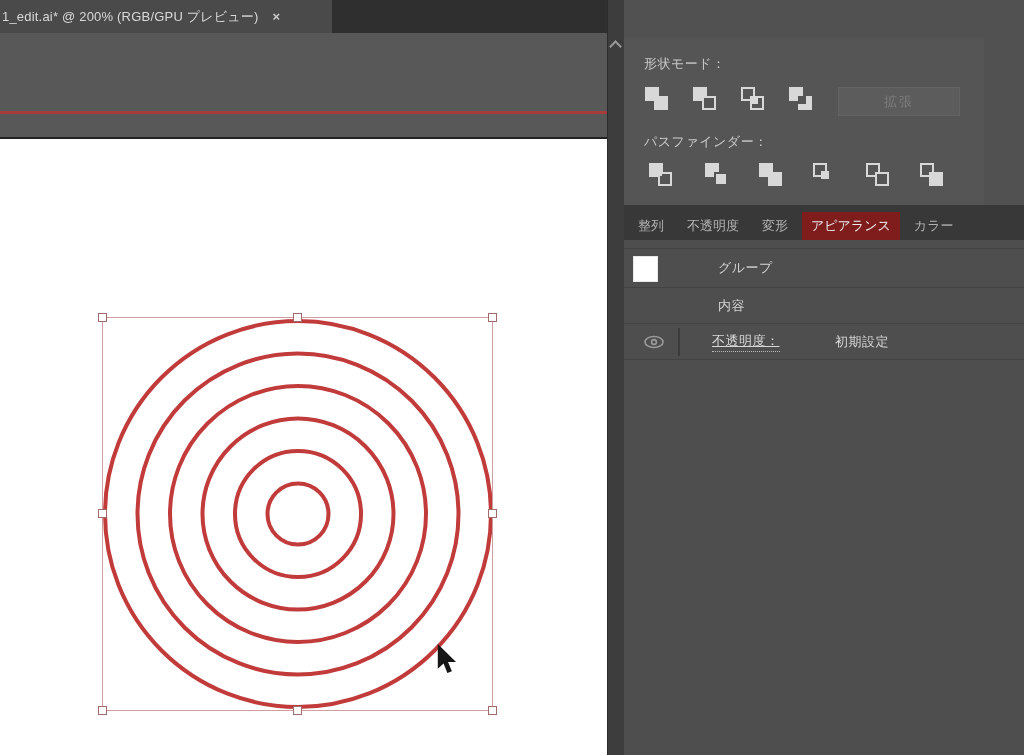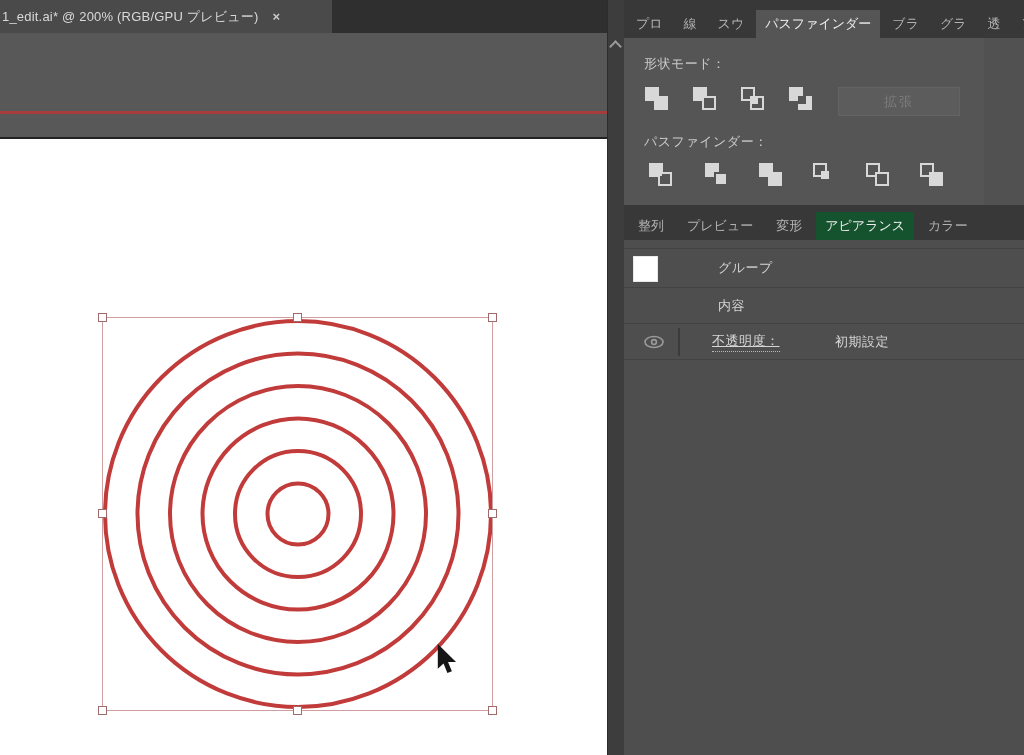--- a/index.html
+++ b/index.html
@@ -40,21 +40,21 @@
   
   .panel { position:absolute; left:624px; top:0; width:400px; height:755px; background:#515151; }
   .ptabbar { position:absolute; left:0; width:400px; background:#383838; display:flex; align-items:flex-end; overflow:hidden; }
   .ptabbar1 { top:0; height:38px; }
   .ptabbar2 { top:205px; height:35px; }
   .ptab { flex:0 0 auto; height:28px; line-height:28px; padding:0 9px; font-size:13px; color:#b2b2b2;
           white-space:nowrap; cursor:default; }
   .ptabbar1 .ptab { margin-left:3px; }
   .ptabbar2 .ptab { margin-left:5px; }
   .ptab.active { background:#555555; color:#ececec; }
-  .ptabbar2 .ptab.active { background:#14532d; }
+  .ptabbar2 .ptab.active { background:#7f1d1d; }
 
   .pbody1 { position:absolute; left:0; top:38px; width:360px; height:167px; background:#555555; }
   .sect-label { position:absolute; font-size:13px; color:#c9c9c9; letter-spacing:0.5px; }
   .lbl-shape { left:20px; top:17px; }
   .lbl-pf    { left:20px; top:95px; }
   .iconbtn { position:absolute; width:28px; height:28px; cursor:pointer; }
   .ic { position:absolute; width:14px; height:14px; }
   .ic.f { background:#d8d8d8; }
   .ic.o { border:2px solid #d8d8d8; background:#555555; }
   .ic.hollow { border:2px solid #d8d8d8; background:transparent; }
@@ -124,30 +124,20 @@
       </div>
     </div>
   </div>
 
   <div class="scroll-strip">
     <div class="scroll-up"></div>
   </div>
 
   <div class="panel">
 
-    <div class="ptabbar ptabbar1">
-      <div class="ptab">プロ</div>
-      <div class="ptab">線</div>
-      <div class="ptab">スウ</div>
-      <div class="ptab active">パスファインダー</div>
-      <div class="ptab">ブラ</div>
-      <div class="ptab">グラ</div>
-      <div class="ptab">透</div>
-      <div class="ptab">ア</div>
-    </div>
 
     <div class="pbody1">
       <div class="sect-label lbl-shape">形状モード：</div>
 
       <div class="iconbtn" style="left:20px; top:47px;">
         <span class="ic f back"></span>
         <span class="ic f front"></span>
       </div>
       <div class="iconbtn" style="left:68px; top:47px;">
         <span class="ic f back"></span>
@@ -190,21 +180,21 @@
         <span class="ic o front"></span>
       </div>
       <div class="iconbtn" style="left:295px; top:123px;">
         <span class="ic hollow back"></span>
         <span class="ic f front"></span>
       </div>
     </div>
 
     <div class="ptabbar ptabbar2">
       <div class="ptab">整列</div>
-      <div class="ptab">プレビュー</div>
+      <div class="ptab">不透明度</div>
       <div class="ptab">変形</div>
       <div class="ptab active">アピアランス</div>
       <div class="ptab">カラー</div>
     </div>
 
     <div class="pbody2">
       <div class="app-rows">
 
         <div class="app-row">
           <span class="swatch"></span>

